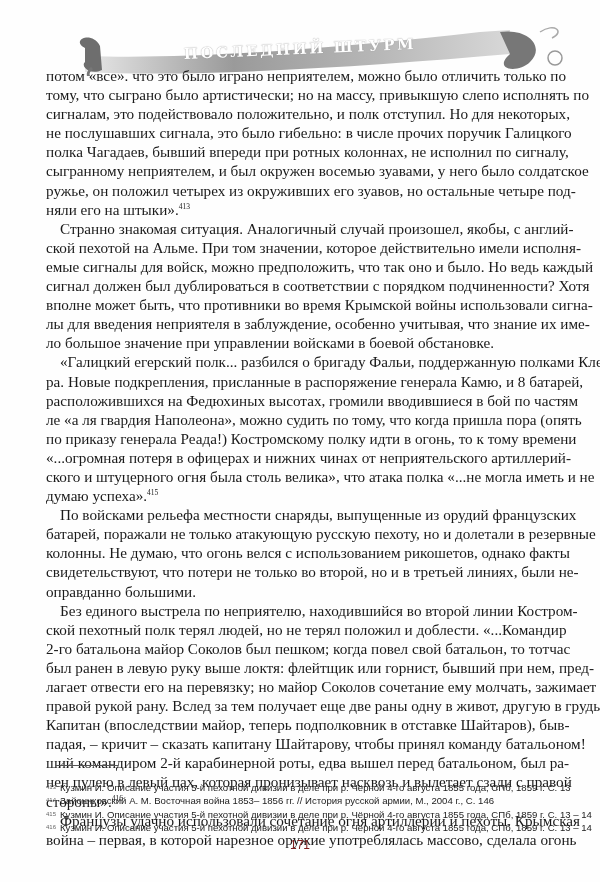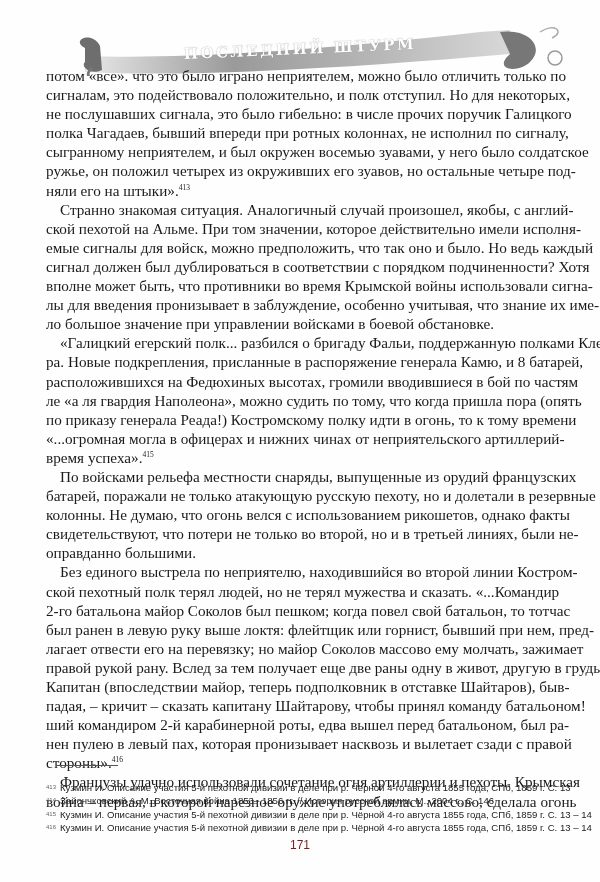--- a/index.html
+++ b/index.html
@@ -64,62 +64,64 @@
       <path d="M500 14 C 515 4, 525 14, 512 20" fill="none" stroke="#aaa" stroke-width="1.5"></path>
       <circle cx="515" cy="40" r="7" fill="none" stroke="#999" stroke-width="1.5"></circle>
     </svg>
     <div class="banner-title">ПОСЛЕДНИЙ ШТУРМ</div>
   </div>
 
   <div class="body-text">
 
     <p>
       <span class="line">потом «все». что это было играно неприятелем, можно было отличить только по</span>
+      <span class="line">тому, что сыграно было артистически; но на массу, привыкшую слепо исполнять по</span>
       <span class="line">сигналам, это подействовало положительно, и полк отступил. Но для некоторых,</span>
       <span class="line">не послушавших сигнала, это было гибельно: в числе прочих поручик Галицкого</span>
       <span class="line">полка Чагадаев, бывший впереди при ротных колоннах, не исполнил по сигналу,</span>
       <span class="line">сыгранному неприятелем, и был окружен восемью зуавами, у него было солдатское</span>
       <span class="line">ружье, он положил четырех из окруживших его зуавов, но остальные четыре под-</span>
       <span class="line last"><span>няли его на штыки».</span><sup class="fn">413</sup></span>
     </p>
 
     <p>
       <span class="line indent">Странно знакомая ситуация. Аналогичный случай произошел, якобы, с англий-</span>
       <span class="line">ской пехотой на Альме. При том значении, которое действительно имели исполня-</span>
       <span class="line">емые сигналы для войск, можно предположить, что так оно и было. Но ведь каждый</span>
       <span class="line">сигнал должен был дублироваться в соответствии с порядком подчиненности? Хотя</span>
       <span class="line">вполне может быть, что противники во время Крымской войны использовали сигна-</span>
-      <span class="line">лы для введения пронизывает в заблуждение, особенно учитывая, что знание их име-</span>
+      <span class="line">лы для введения неприятеля в заблуждение, особенно учитывая, что знание их име-</span>
       <span class="line last">ло большое значение при управлении войсками в боевой обстановке.</span>
     </p>
 
     <p>
       <span class="line indent">«Галицкий егерский полк... разбился о бригаду Фальи, поддержанную полками Кле-</span>
       <span class="line">ра. Новые подкрепления, присланные в распоряжение генерала Камю, и 8 батарей,</span>
       <span class="line">расположившихся на Федюхиных высотах, громили вводившиеся в бой по частям</span>
       <span class="line">ле «а ля гвардия Наполеона», можно судить по тому, что когда пришла пора (опять</span>
       <span class="line">по приказу генерала Реада!) Костромскому полку идти в огонь, то к тому времени</span>
-      <span class="line">«...огромная могла в офицерах и нижних чинах от неприятельского артиллерий-</span>
-      <span class="line last"><span>время успеха».</span><sup class="fn">415</sup></span>
+      <span class="line">«...огромная потеря в офицерах и нижних чинах от неприятельского артиллерий-</span>
+      <span class="line">ского и штуцерного огня была столь велика», что атака полка «...не могла иметь и не</span>
+      <span class="line last"><span>думаю успеха».</span><sup class="fn">415</sup></span>
     </p>
 
     <p>
       <span class="line indent">По войсками рельефа местности снаряды, выпущенные из орудий французских</span>
       <span class="line">батарей, поражали не только атакующую русскую пехоту, но и долетали в резервные</span>
       <span class="line">колонны. Не думаю, что огонь велся с использованием рикошетов, однако факты</span>
       <span class="line">свидетельствуют, что потери не только во второй, но и в третьей линиях, были не-</span>
       <span class="line last">оправданно большими.</span>
     </p>
 
     <p>
       <span class="line indent">Без единого выстрела по неприятелю, находившийся во второй линии Костром-</span>
-      <span class="line">ской пехотный полк терял людей, но не терял мужества и сказать. «...Командир</span>
+      <span class="line">ской пехотный полк терял людей, но не терял положил и доблести. «...Командир</span>
       <span class="line">2-го батальона майор Соколов был пешком; когда повел свой батальон, то тотчас</span>
       <span class="line">был ранен в левую руку выше локтя: флейтщик или горнист, бывший при нем, пред-</span>
-      <span class="line">лагает отвести его на перевязку; но майор Соколов массово ему молчать, зажимает</span>
+      <span class="line">лагает отвести его на перевязку; но майор Соколов сочетание ему молчать, зажимает</span>
       <span class="line">правой рукой рану. Вслед за тем получает еще две раны одну в живот, другую в грудь:</span>
       <span class="line">Капитан (впоследствии майор, теперь подполковник в отставке Шайтаров), быв-</span>
       <span class="line">падая, – кричит – сказать капитану Шайтарову, чтобы принял команду батальоном!</span>
       <span class="line">ший командиром 2-й карабинерной роты, едва вышел перед батальоном, был ра-</span>
       <span class="line">нен пулею в левый пах, которая пронизывает насквозь и вылетает сзади с правой</span>
       <span class="line last"><span>стороны».</span><sup class="fn">416</sup></span>
     </p>
 
     <p>
       <span class="line indent">Французы удачно использовали сочетание огня артиллерии и пехоты. Крымская</span>

